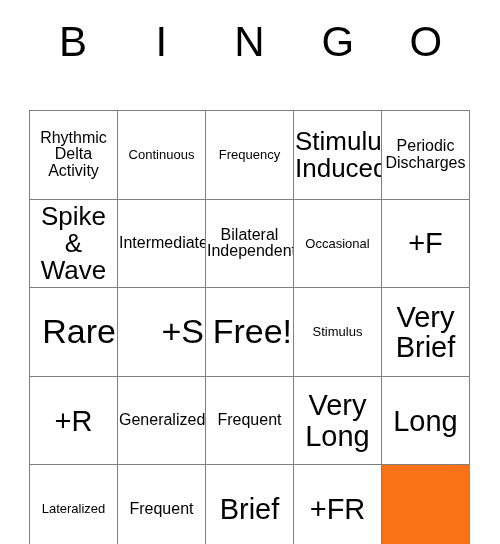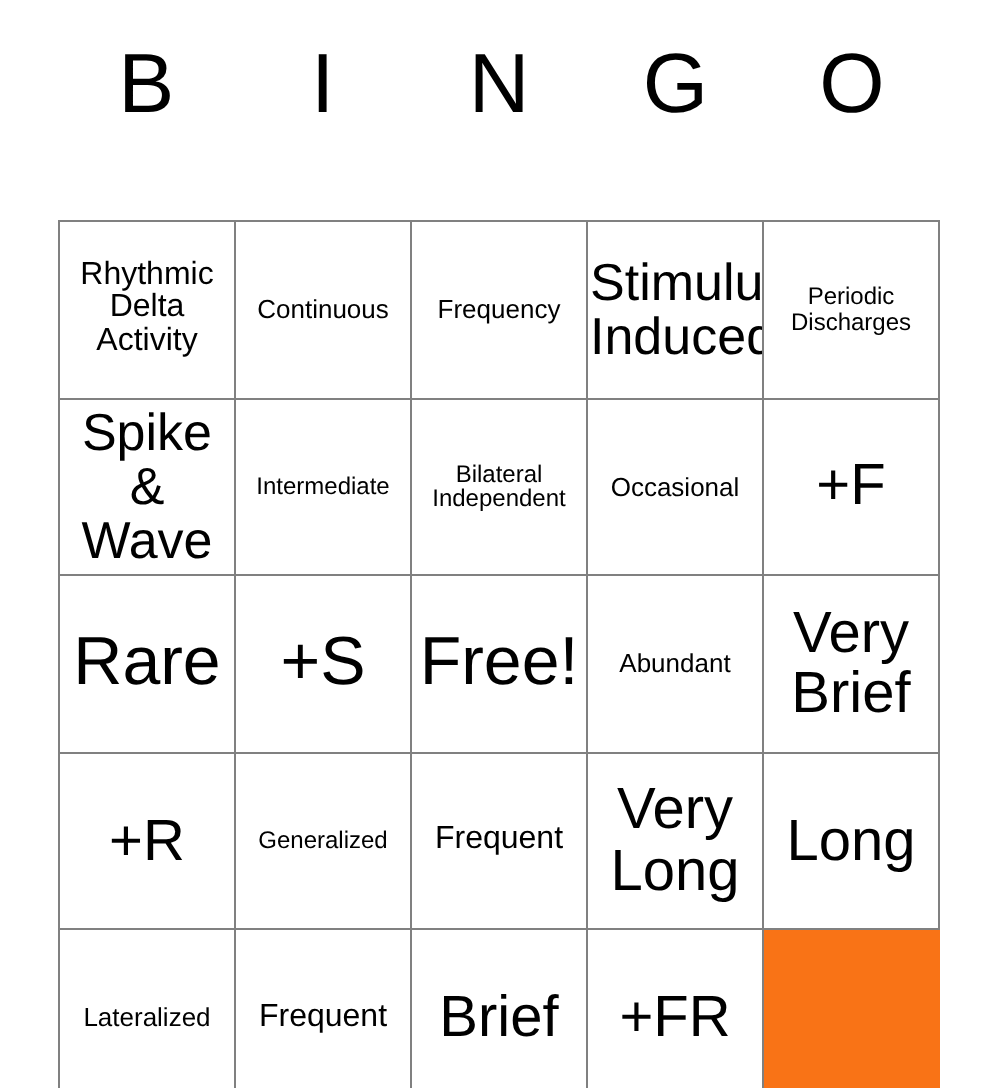--- a/index.html
+++ b/index.html
@@ -69,26 +69,26 @@
   }
   .cell-text {
     display: block;
     width: 100%;
     line-height: 1.04;
     color: #000000;
     white-space: pre-line;
     word-break: normal;
   }
   
-  .fs-xl   { font-size: 34px; }
+  .fs-xl   { font-size: 34px; text-align: right; }
   .fs-lg   { font-size: 29px; }
   .fs-md   { font-size: 26px; }
   .fs-sm   { font-size: 16px; }
   .fs-xs   { font-size: 13px; }
-  .fs-xxs  { font-size: 12px; text-align: center; }
+  .fs-xxs  { font-size: 16px; text-align: center; }
 </style>
 </head>
 <body>
 
 <div id="card">
 
   <div id="header-row">
     <div class="header-letter">B</div>
     <div class="header-letter">I</div>
     <div class="header-letter">N</div>
@@ -137,21 +137,21 @@
       <div class="cell">
         <span class="cell-text fs-xl">Rare</span>
       </div>
       <div class="cell">
         <span class="cell-text fs-xl">+S</span>
       </div>
       <div class="cell">
         <span class="cell-text fs-xl">Free!</span>
       </div>
       <div class="cell">
-        <span class="cell-text fs-xs">Abundant</span>
+        <span class="cell-text fs-xs">Stimulus</span>
       </div>
       <div class="cell">
         <span class="cell-text fs-lg">Very
 Brief</span>
       </div>
       <div class="cell">
         <span class="cell-text fs-lg">+R</span>
       </div>
       <div class="cell">
         <span class="cell-text fs-xxs">Generalized</span>

